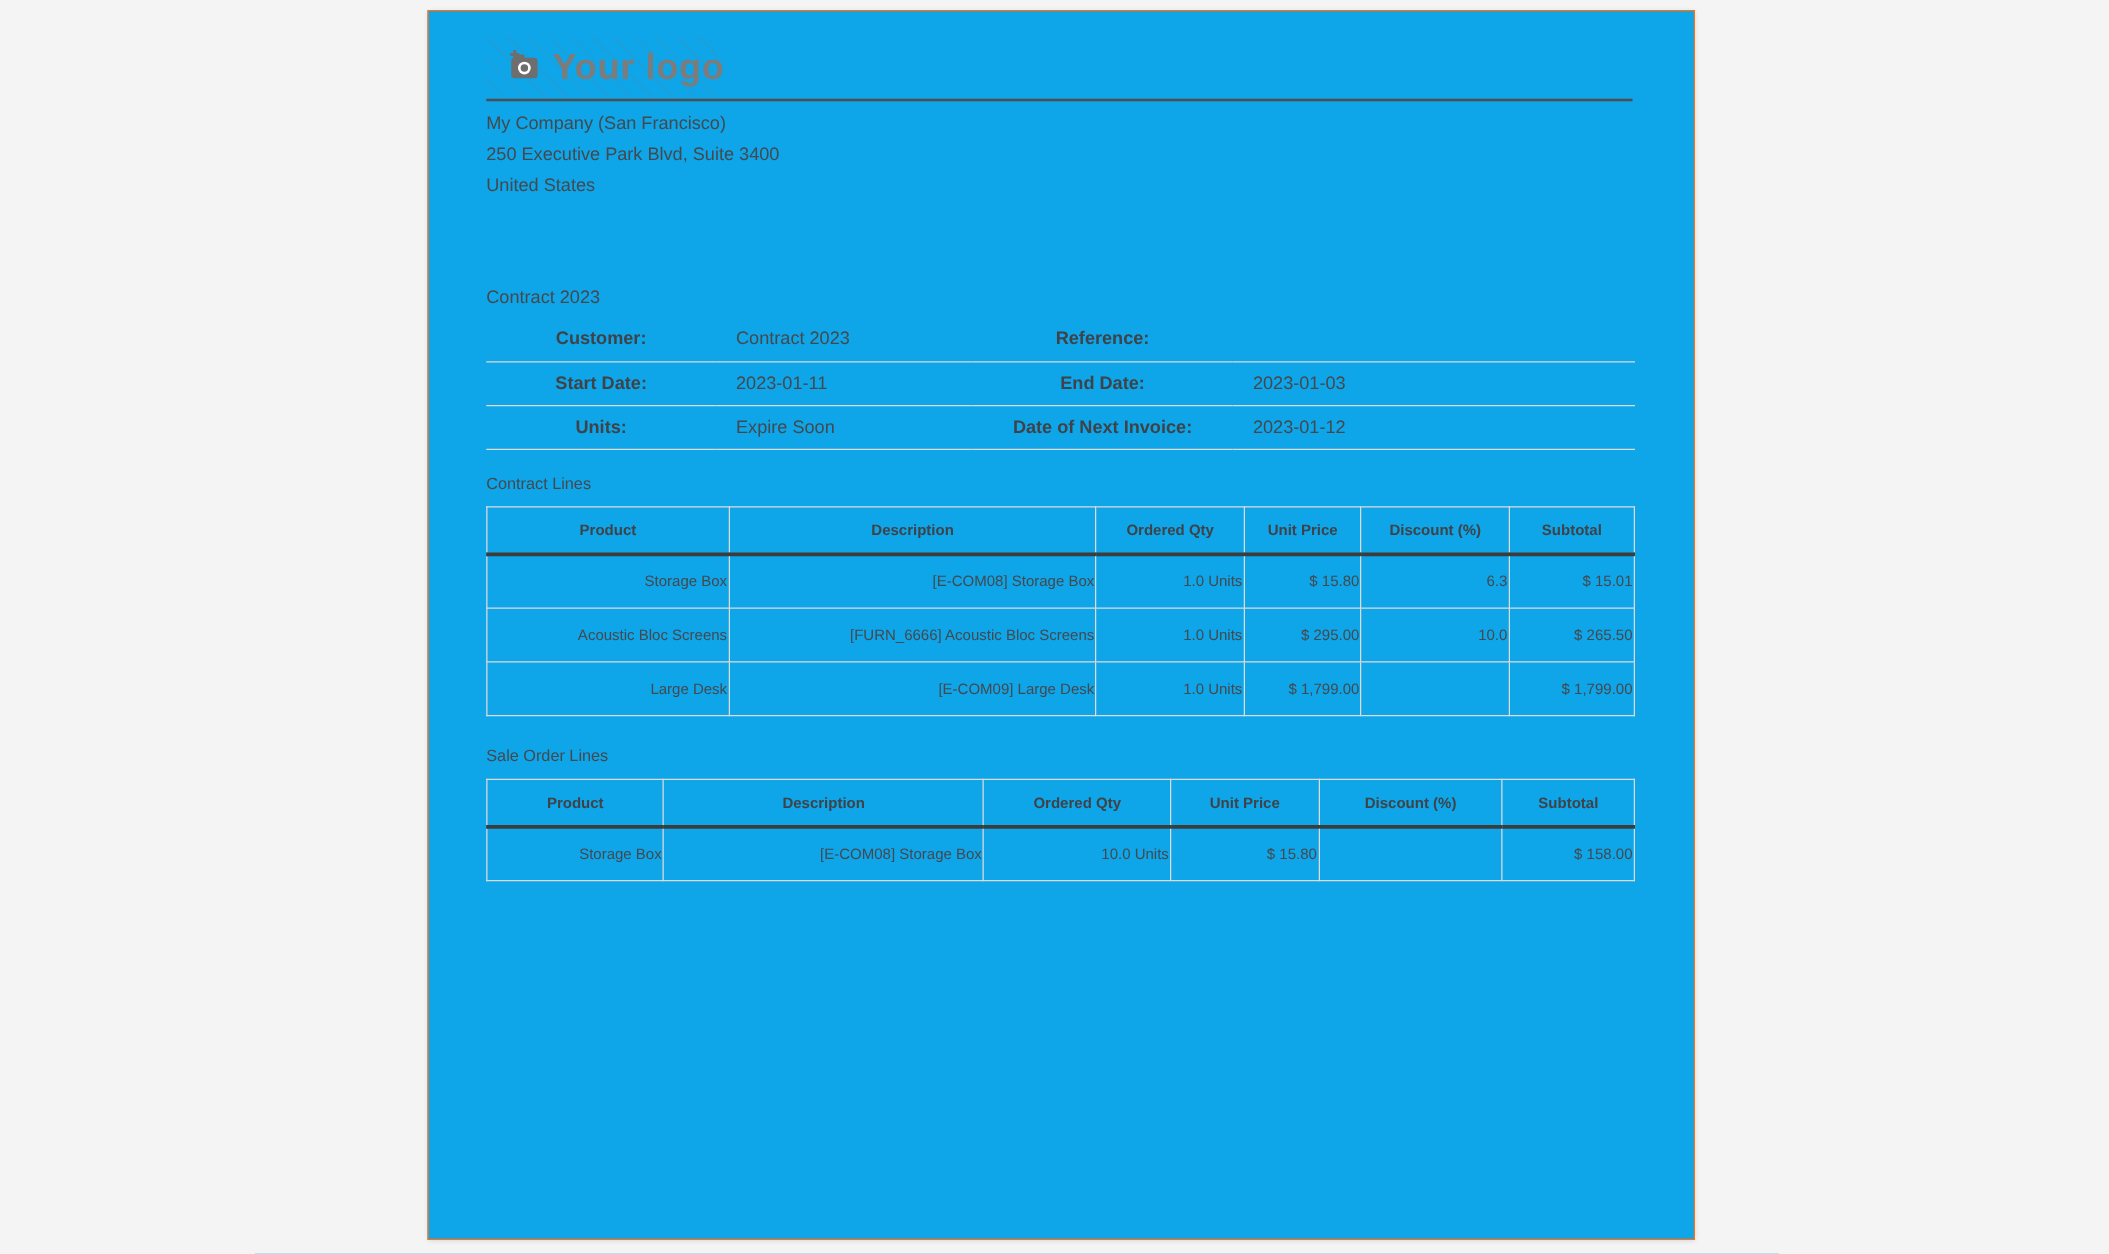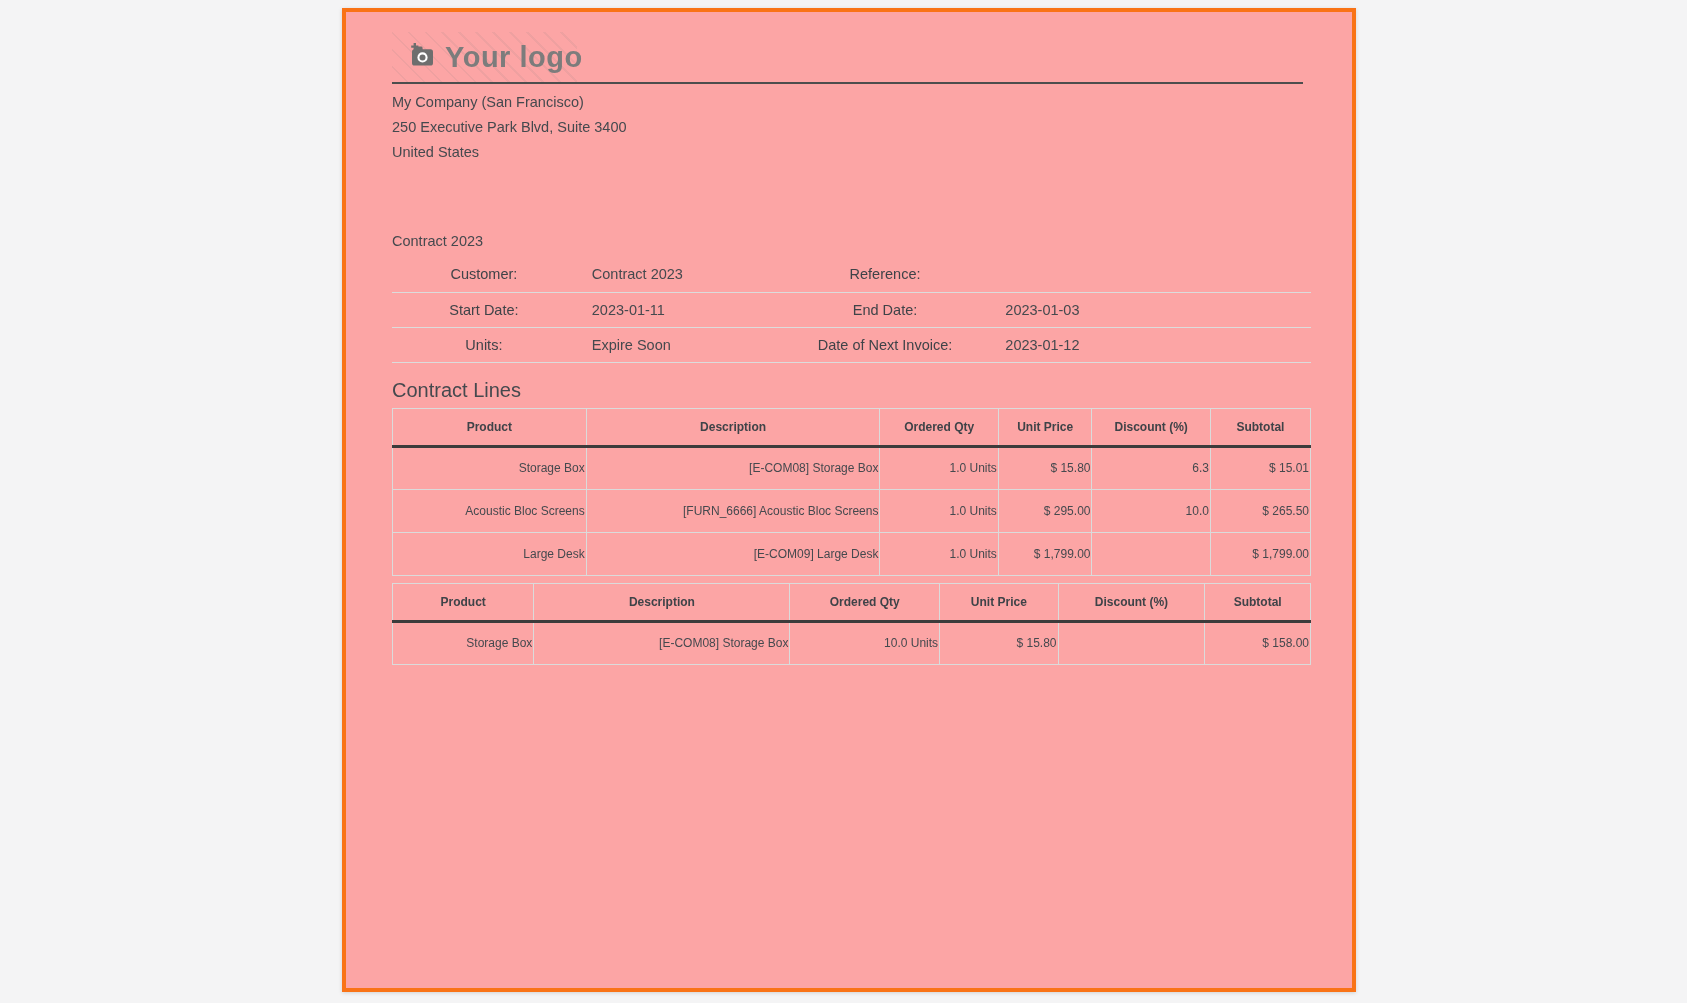--- a/index.html
+++ b/index.html
@@ -9,22 +9,22 @@
     background: #f4f4f5;
     font-family: "Liberation Sans", sans-serif;
     color: #4a4f54;
     position: relative;
     overflow: hidden;
   }
   .page {
     position: absolute;
     left: 342px; top: 8px;
     width: 1014px; height: 984px;
-    background: #fca5a5;
-    border: 4px solid #f97316;
+    background: #0ea5e9;
+    border: 1px solid #f97316;
     box-shadow: 0 1px 4px rgba(0,0,0,0.14);
   }
   .content {
     padding: 20px 49px 0 46px;
   }
   
   .logo-box {
     width: 185px; height: 50px;
     display: flex; align-items: center;
     background: repeating-linear-gradient(45deg,
@@ -51,24 +51,24 @@
   table { border-collapse: collapse; table-layout: fixed; width: 919px; }
 
   
   .info-table { margin-top: 3px; font-size: 14.5px; }
   .info-table th, .info-table td {
     height: 35px;
     border-bottom: 1px solid #dcdcdc;
     vertical-align: middle;
     overflow: hidden; white-space: nowrap;
   }
-  .info-table th { font-weight: normal; text-align: center; color: #3f4348; }
+  .info-table th { font-weight: bold; text-align: center; color: #3f4348; }
   .info-table td { text-align: left; padding-left: 16px; color: #45494e; }
 
-  .section-heading { margin-top: 16px; font-size: 20px; line-height: 22px; color: #45494e; }
+  .section-heading { margin-top: 16px; font-size: 13px; line-height: 22px; color: #45494e; }
 
   
   .lines-table { margin-top: 7px; font-size: 12px; }
   .lines-table th {
     height: 38px;
     font-weight: bold; text-align: center;
     border: 1px solid #dbdbdb;
     border-bottom: 3px solid #3c3c3c;
     color: #3f4348;
     vertical-align: middle;
@@ -181,20 +181,21 @@
         <td>Large Desk</td>
         <td>[E-COM09] Large Desk</td>
         <td>1.0 Units</td>
         <td>$ 1,799.00</td>
         <td></td>
         <td>$ 1,799.00</td>
       </tr>
     </tbody>
       </table>
 
+    <div class="section-heading" style="margin-top:21px">Sale Order Lines</div>
     <table class="lines-table">
       <colgroup>
         <col style="width:15.4%">
           <col style="width:27.9%">
           <col style="width:16.3%">
         <col style="width:12.9%">
           <col style="width:16%">
           <col style="width:11.5%">
       </colgroup>
       <tbody>

